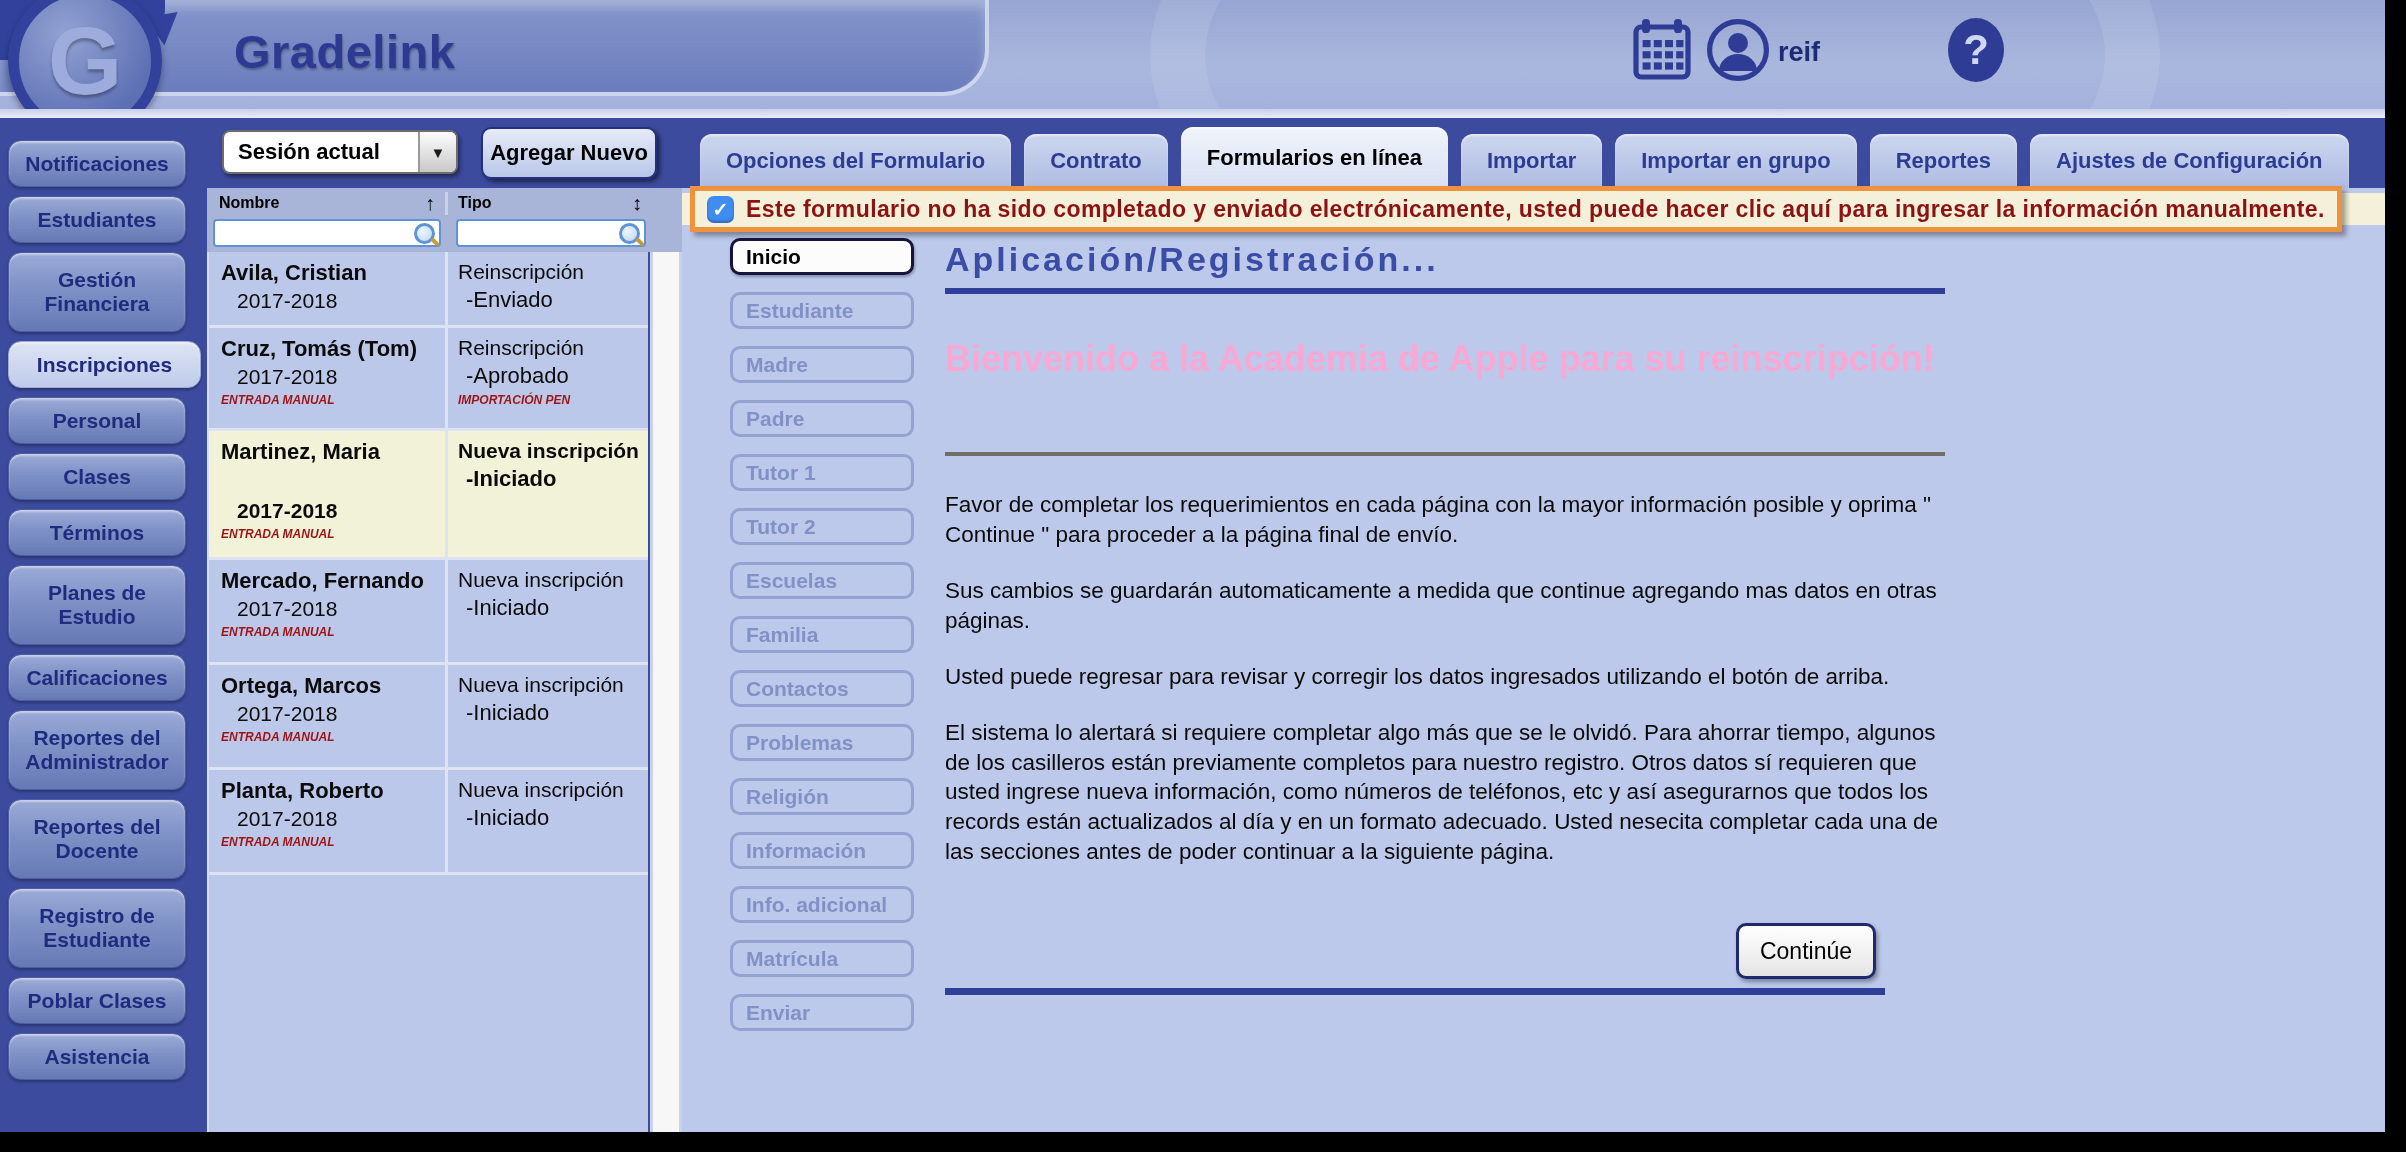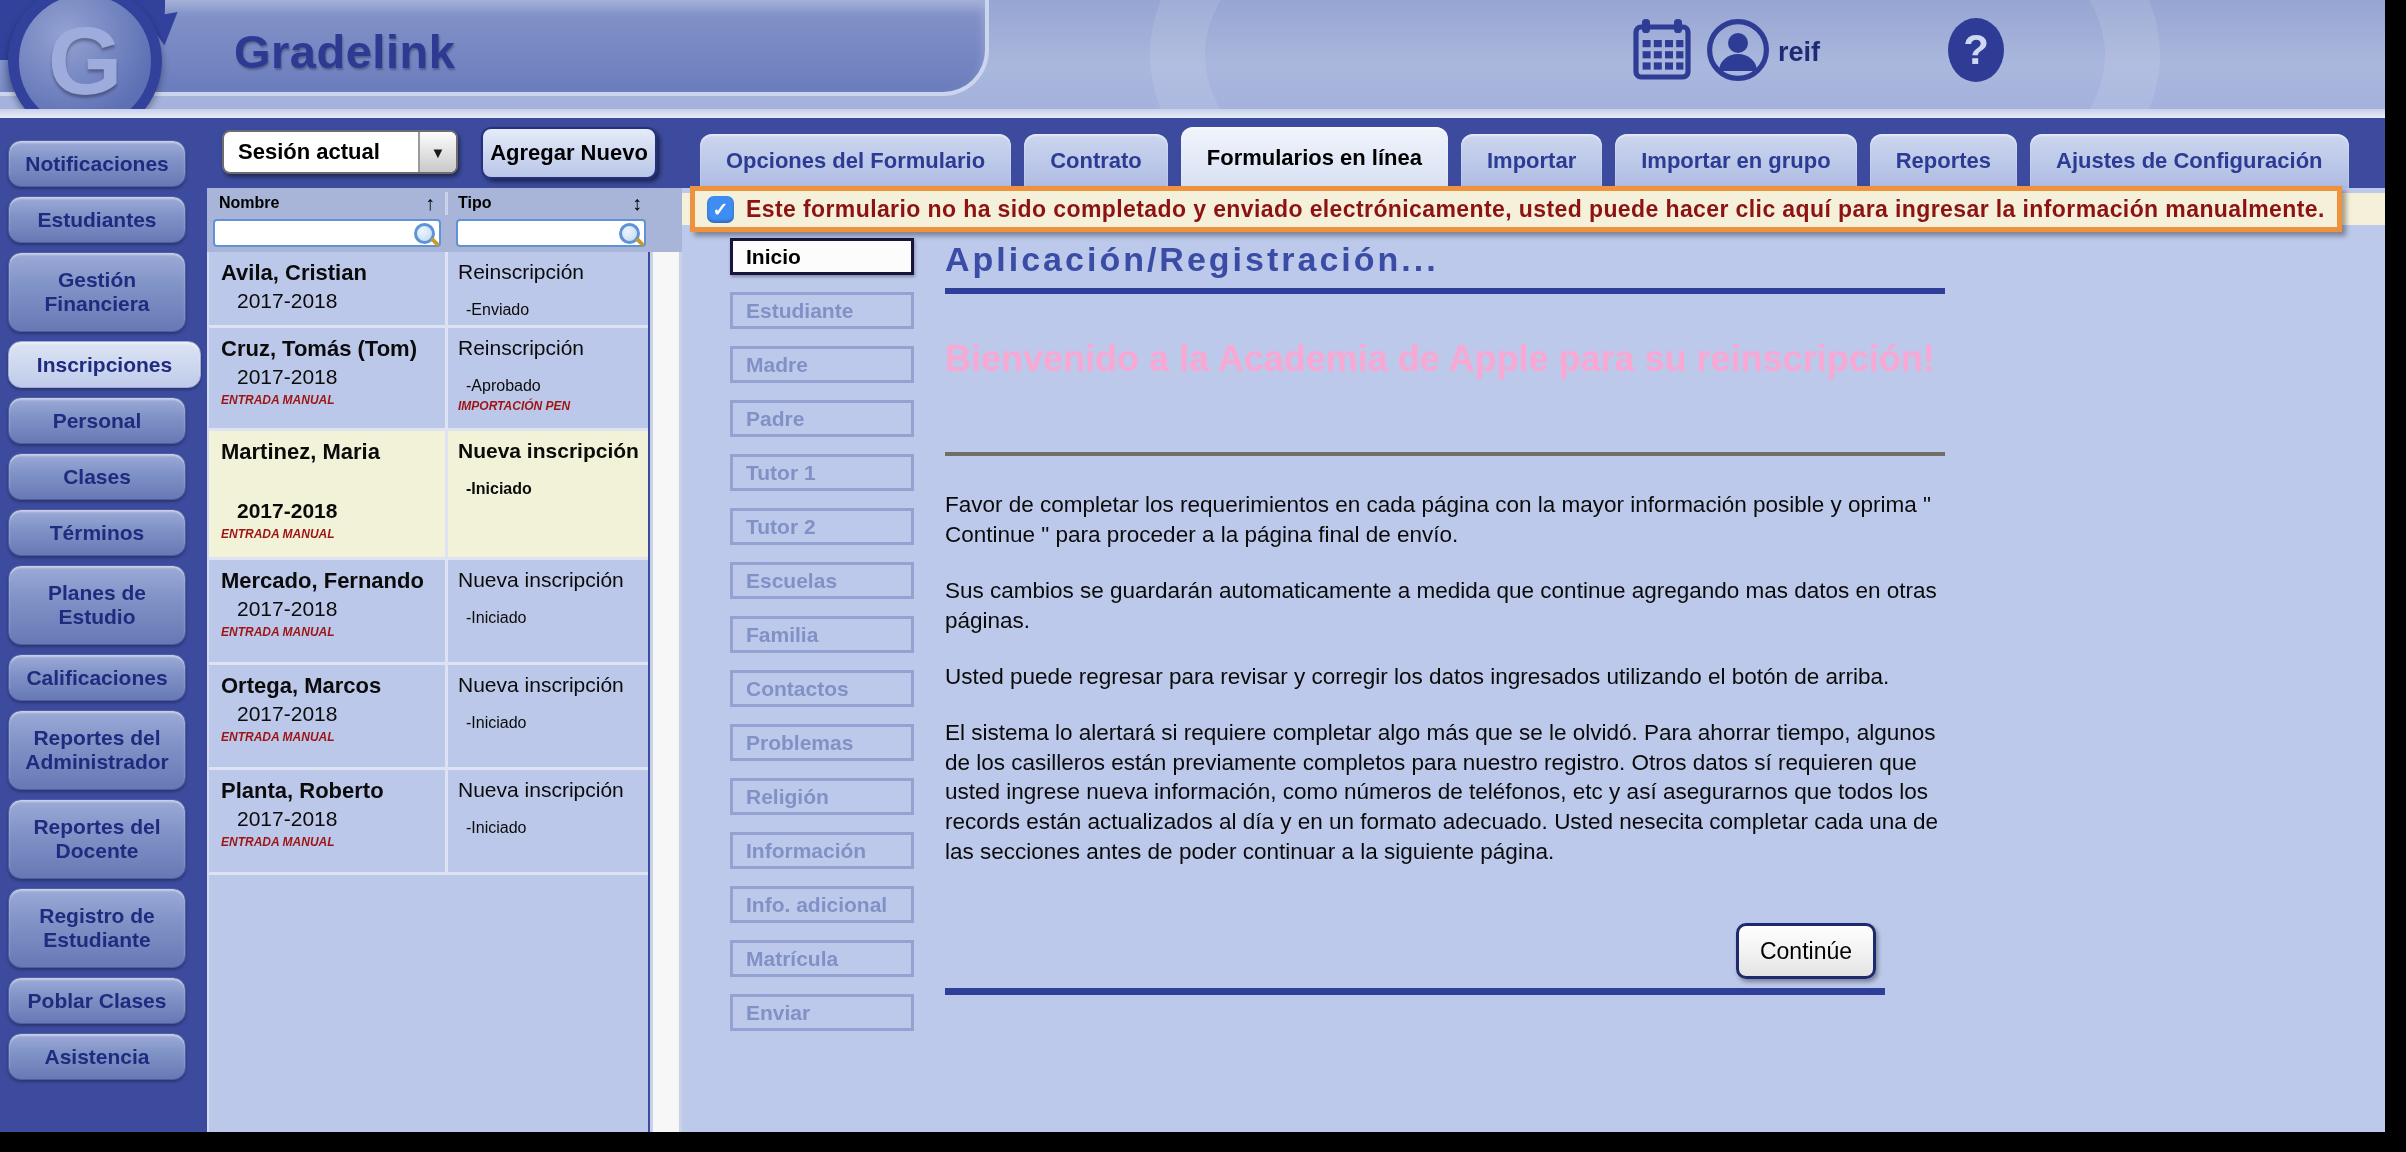--- a/index.html
+++ b/index.html
@@ -86,21 +86,21 @@
     border-left:2px solid #d5dcf0;box-sizing:border-box;}
   .lrow{display:flex;border-bottom:3px solid #dde3f3;box-sizing:border-box;cursor:pointer;}
   .cell{box-sizing:border-box;}
   .cell.namec{width:239px;padding:8px 4px 4px 12px;border-right:3px solid #dde3f3;}
   .cell.typec{flex:1;padding:8px 0 4px 10px;overflow:hidden;white-space:nowrap;}
   .h76{height:76px;} .h103{height:103px;} .h129{height:129px;} .h105{height:105px;}
   .nm{font-size:22px;font-weight:bold;color:#0b0b0b;white-space:nowrap;}
   .yr{font-size:21px;color:#0b0b0b;padding-left:16px;margin-top:3px;}
   .redflag{font-size:12px;font-weight:bold;font-style:italic;color:#9e1414;margin-top:4px;white-space:nowrap;}
   .t1{font-size:21px;color:#0b0b0b;}
-  .t2{font-size:16px;color:#0b0b0b;padding-left:8px;margin-top:17px;}
+  .t2{font-size:22px;color:#0b0b0b;padding-left:8px;margin-top:3px;}
   .lrow.sel{background:#f2f2d8;}
   .lrow.sel .t1,.lrow.sel .t2,.lrow.sel .yr{font-weight:bold;}
   .lrow.sel .yr{margin-top:34px;}
   .vscroll{position:absolute;left:650px;top:252px;width:32px;height:880px;background:#f7f7f7;
     border-left:3px solid #c9d2e7;border-right:3px solid #c9d2e7;box-sizing:border-box;cursor:pointer;}
 
   
   .content-bg{position:absolute;left:682px;top:188px;width:1703px;height:944px;background:#bdc9ea;}
   .tabs{position:absolute;left:700px;top:118px;height:70px;display:flex;align-items:flex-end;gap:13px;}
   .tab{height:54px;padding:0 26px;display:flex;align-items:center;border-radius:12px 12px 0 0;
@@ -114,21 +114,21 @@
     border:5px solid #ef923d;background:#f4f0d9;box-shadow:4px 4px 5px rgba(0,0,0,.35);
     display:flex;align-items:center;padding-left:12px;gap:12px;cursor:pointer;}
   .banner-check{width:27px;height:27px;border-radius:7px;background:#3f8df2;color:#fff;font-size:19px;
     font-weight:bold;display:flex;align-items:center;justify-content:center;flex:0 0 auto;
     box-shadow:inset 0 -2px 3px rgba(0,0,0,.25);cursor:pointer;}
   .banner-text{font-size:23px;font-weight:bold;color:#8e1212;white-space:nowrap;overflow:hidden;
     letter-spacing:.4px;}
 
   
   .form-nav{position:absolute;left:730px;top:238px;width:184px;display:flex;flex-direction:column;gap:17px;}
-  .fbtn{height:37px;border:3px solid #93a2d1;border-radius:0;color:#8191c6;font-weight:bold;
+  .fbtn{height:37px;border:3px solid #93a2d1;border-radius:10px;color:#8191c6;font-weight:bold;
     font-size:21px;display:flex;align-items:center;padding-left:13px;box-sizing:border-box;
     white-space:nowrap;cursor:pointer;}
   .fbtn.active{background:#fcfcfc;border-color:#14143c;color:#000;box-shadow:1px 2px 3px rgba(0,0,0,.3);}
 
   
   .main-col{position:absolute;left:945px;top:240px;width:1000px;}
   .page-title{font-size:34px;font-weight:bold;color:#3a4ca5;letter-spacing:3px;}
   .title-rule{height:6px;background:#2e3e99;margin-top:9px;}
   .welcome{font-size:36px;font-weight:bold;color:#f9a8d4;margin-top:44px;}
   .gray-rule{height:4px;background:#6f6f66;margin-top:72px;}

